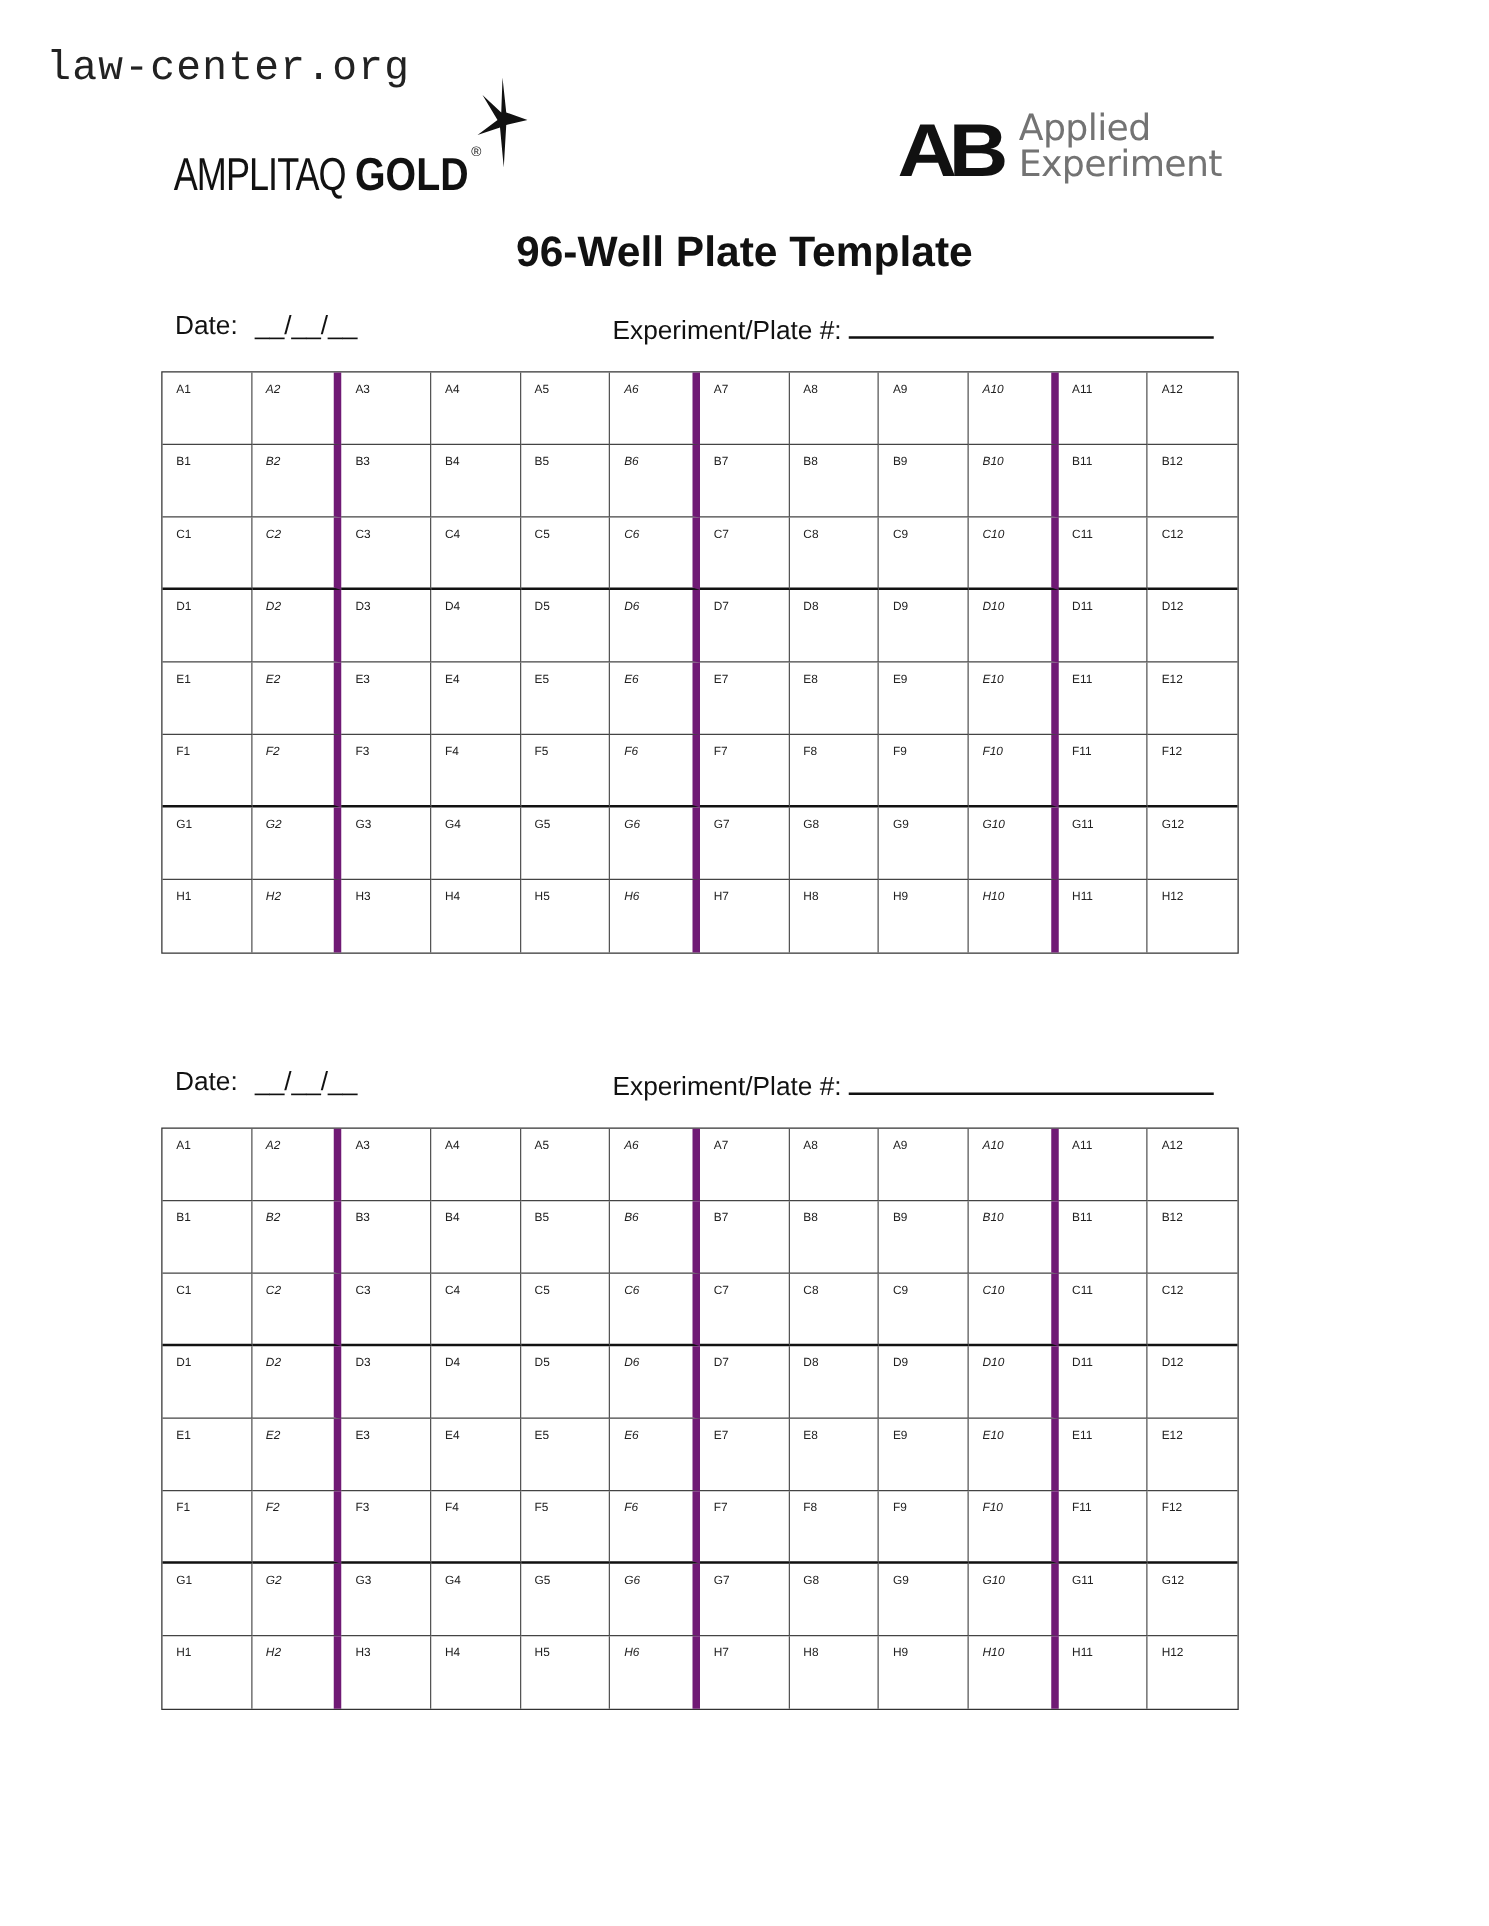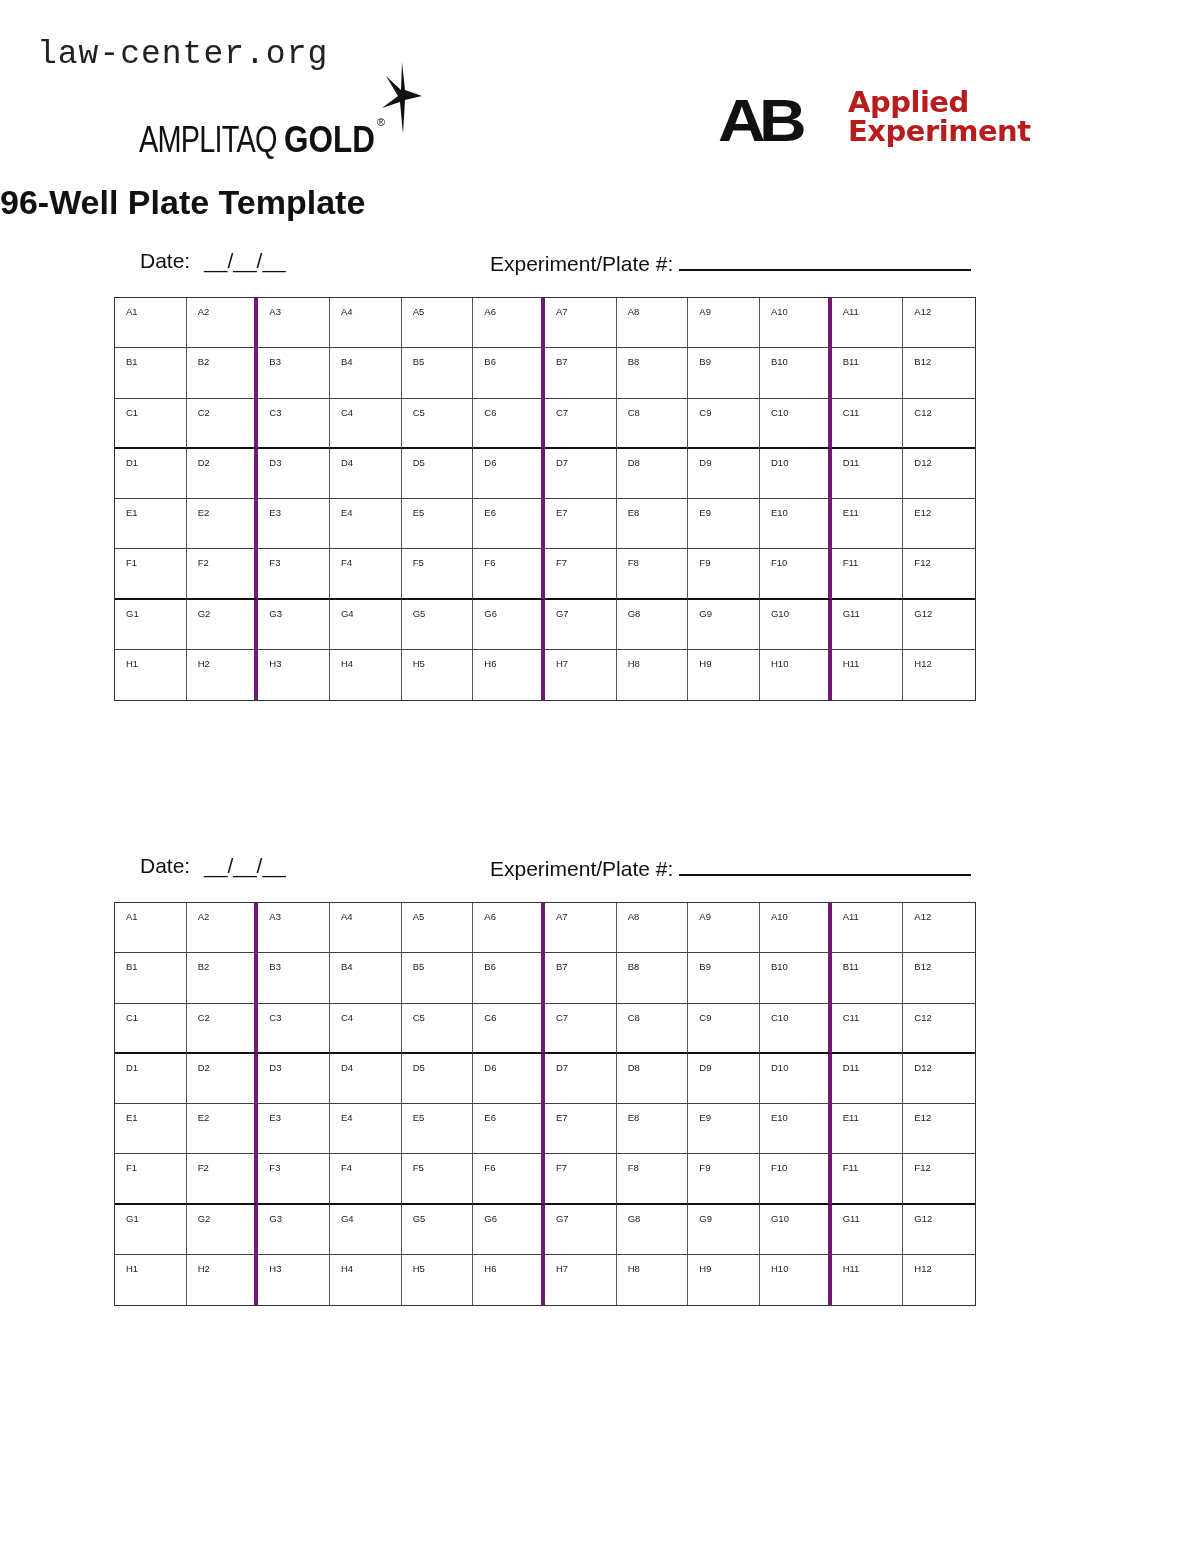--- a/index.html
+++ b/index.html
@@ -5,30 +5,30 @@
   html, body { margin:0; padding:0; background:#ffffff; }
   body { width:1191px; height:1541px; position:relative; overflow:hidden; font-family:"Liberation Sans", sans-serif; color:#111; }
   .watermark { position:absolute; left:37px; top:38px; font-family:"Liberation Mono", monospace; font-size:33px; color:#222; letter-spacing:1px; line-height:1; }
   .amplitaq { position:absolute; left:139px; top:104px; height:44px; display:flex; align-items:flex-end;margin-top:10px; }
   .amplitaq .thin { font-family:"Liberation Sans", sans-serif; font-size:37px; transform:scaleX(0.78); transform-origin:left bottom; display:inline-block; letter-spacing:-1px; color:#111; line-height:1; }
   .amplitaq .bold { font-family:"Liberation Sans", sans-serif; font-weight:bold; font-size:37px; transform:scaleX(0.85); transform-origin:left bottom; display:inline-block; color:#111; line-height:1; position:absolute; left:145px; bottom:0; }
   .amplitaq .reg { position:absolute; left:238px; top:2px; font-size:11px; }
   .star { position:absolute; left:376px; top:62px; width:48px; height:72px; }
   .ab-logo { position:absolute; left:718px; top:92px; height:58px; display:flex; align-items:center;justify-content:flex-end; }
   .ab-mark { font-family:"Liberation Sans", sans-serif; font-weight:bold; font-size:60px; letter-spacing:-6px; line-height:1; color:#111; transform:scaleX(1.1); transform-origin:left center; }
-  .ab-text { position:absolute; left:97px; top:-4px; font-family:"DejaVu Sans", sans-serif; font-weight:bold; font-size:29px; line-height:29px; color:#b91c1c; white-space:nowrap; letter-spacing:-0.5px;margin-left:33px; }
-  .title { position:absolute; left:0; width:1191px; top:183px; font-size:34px; font-weight:bold; }
+  .ab-text { position:absolute; left:97px; top:-4px; font-family:"DejaVu Sans", sans-serif; font-weight:normal; font-size:29px; line-height:29px; color:#737373; white-space:nowrap; letter-spacing:-0.5px; }
+  .title { position:absolute; left:0; width:1191px; top:183px; text-align:center; font-size:34px; font-weight:bold; }
   .field { position:absolute; font-size:21px; white-space:nowrap; }
   .exp-line { display:inline-block; width:292px; border-bottom:2px solid #111; height:20px; vertical-align:baseline; margin-left:6px; }
-  .plate { position:absolute; left:114px; width:862px; height:404px; border:1.5px solid #333; box-sizing:border-box; display:grid; grid-template-columns:repeat(12,1fr); grid-template-rows:repeat(8,1fr); }
+  .plate { position:absolute; left:129px; width:862px; height:466px; border:1.5px solid #333; box-sizing:border-box; display:grid; grid-template-columns:repeat(12,1fr); grid-template-rows:repeat(8,1fr); }
   .well { border-right:1px solid #555; border-bottom:1px solid #444; box-sizing:border-box; position:relative; }
   .well .lbl { position:absolute; left:11px; top:8px; font-size:9.5px; color:#222; }
   .well.c12 { border-right:none; }
   .well.rH { border-bottom:none; }
-  .well.thick-r { border-right:4px solid #701a75; }
+  .well.thick-r { border-right:6px solid #701a75;font-style:italic; }
   .well.thick-b { border-bottom:2px solid #111; }
 </style>
 </head>
 <body>
 
 <div class="watermark">law-center.org</div>
 
 <div class="amplitaq">
   <span class="thin">AMPLITAQ</span>
   <span class="bold">GOLD</span>

